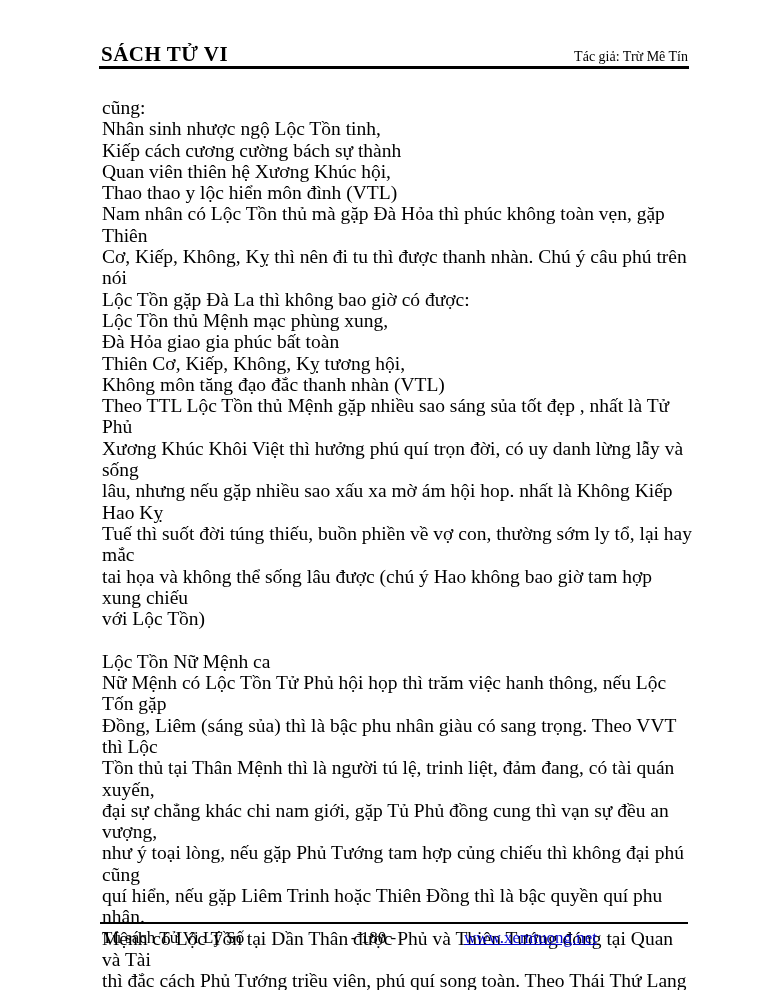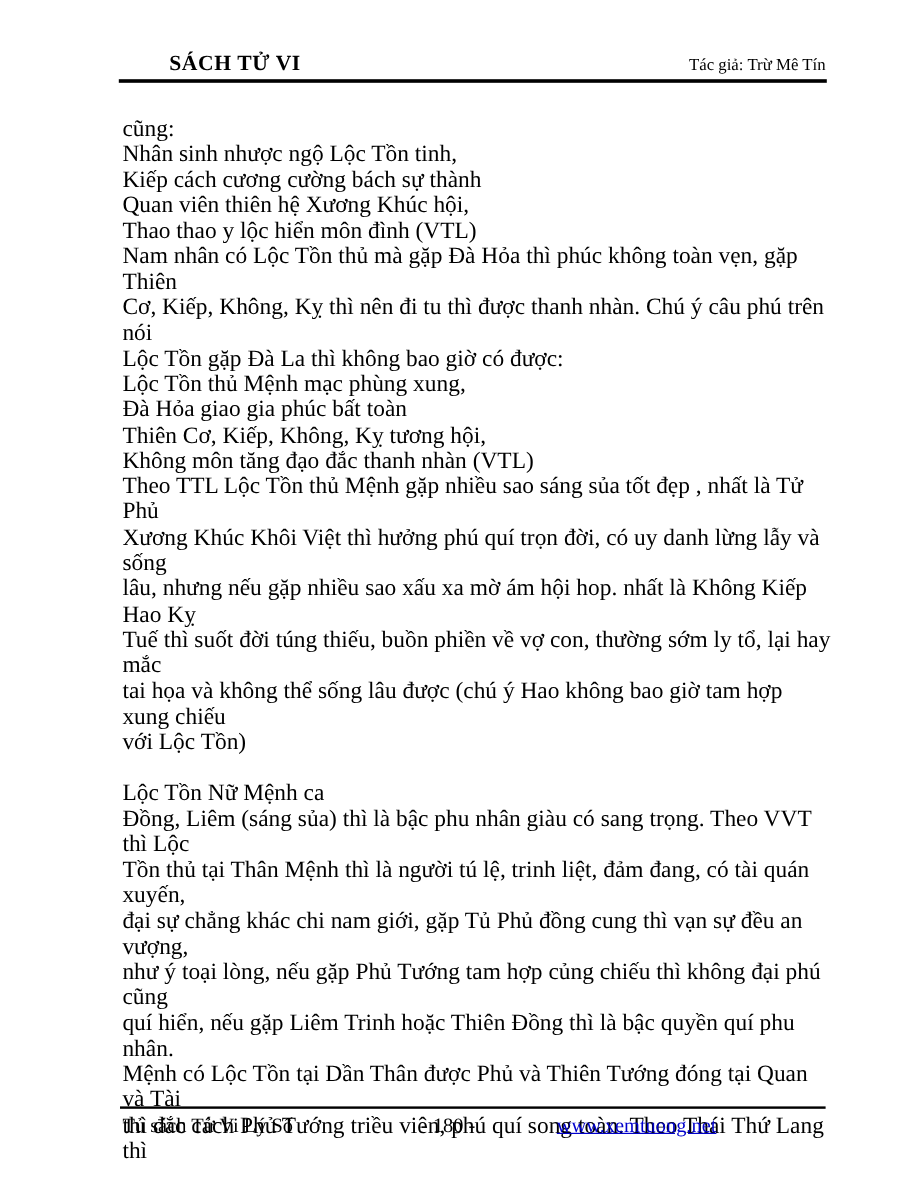--- a/index.html
+++ b/index.html
@@ -16,21 +16,21 @@
   
   .header {
     position: absolute;
     top: 42px;
     left: 101px;
     right: 77px;
     display: flex;
     justify-content: space-between;
     align-items: baseline;
   }
-  .header-book { font-size: 18px; font-weight: bold; letter-spacing: 0.5px; margin-left: 40px; }
+  .header-book { font-size: 21px; font-weight: bold; letter-spacing: 0.5px; }
   .header-author { font-size: 14px; font-weight: normal; }
   .header-rule {
     position: absolute;
     top: 66px;
     left: 99px;
     right: 76px;
     height: 3px;
     background: #000000;
   }
   
@@ -91,20 +91,21 @@
       <div class="line">Thiên Cơ, Kiếp, Không, Kỵ tương hội,</div>
       <div class="line">Không môn tăng đạo đắc thanh nhàn (VTL)</div>
       <div class="line">Theo TTL Lộc Tồn thủ Mệnh gặp nhiều sao sáng sủa tốt đẹp , nhất là Tử Phủ</div>
       <div class="line">Xương Khúc Khôi Việt thì hưởng phú quí trọn đời, có uy danh lừng lẫy và sống</div>
       <div class="line">lâu, nhưng nếu gặp nhiều sao xấu xa mờ ám hội hop. nhất là Không Kiếp Hao Kỵ</div>
       <div class="line">Tuế thì suốt đời túng thiếu, buồn phiền về vợ con, thường sớm ly tổ, lại hay mắc</div>
       <div class="line">tai họa và không thể sống lâu được (chú ý Hao không bao giờ tam hợp xung chiếu</div>
       <div class="line">với Lộc Tồn)</div>
       <div class="line">&nbsp;</div>
       <div class="line">Lộc Tồn Nữ Mệnh ca</div>
+      <div class="line">Nữ Mệnh có Lộc Tồn Tử Phủ hội họp thì trăm việc hanh thông, nếu Lộc Tốn gặp</div>
       <div class="line">Đồng, Liêm (sáng sủa) thì là bậc phu nhân giàu có sang trọng. Theo VVT thì Lộc</div>
       <div class="line">Tồn thủ tại Thân Mệnh thì là người tú lệ, trinh liệt, đảm đang, có tài quán xuyến,</div>
       <div class="line">đại sự chẳng khác chi nam giới, gặp Tủ Phủ đồng cung thì vạn sự đều an vượng,</div>
       <div class="line">như ý toại lòng, nếu gặp Phủ Tướng tam hợp củng chiếu thì không đại phú cũng</div>
       <div class="line">quí hiển, nếu gặp Liêm Trinh hoặc Thiên Đồng thì là bậc quyền quí phu nhân.</div>
       <div class="line">Mệnh có Lộc Tồn tại Dần Thân được Phủ và Thiên Tướng đóng tại Quan và Tài</div>
       <div class="line">thì đắc cách Phủ Tướng triều viên, phú quí song toàn. Theo Thái Thứ Lang thì</div>
     </div>
 
   <div class="footer-rule"></div>

